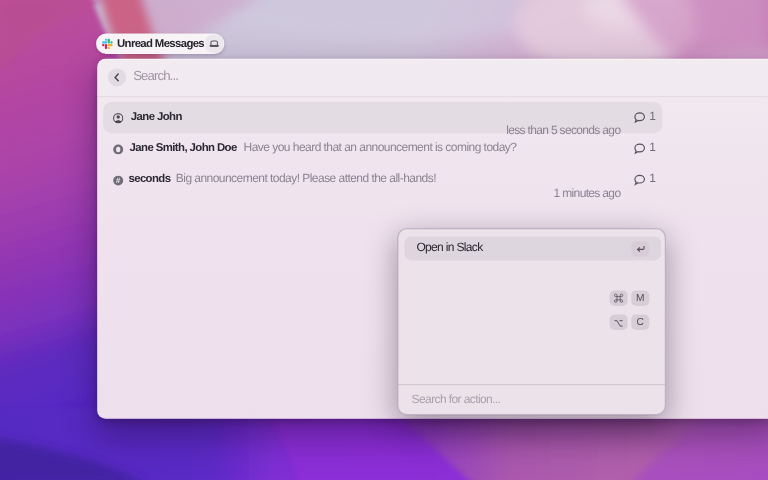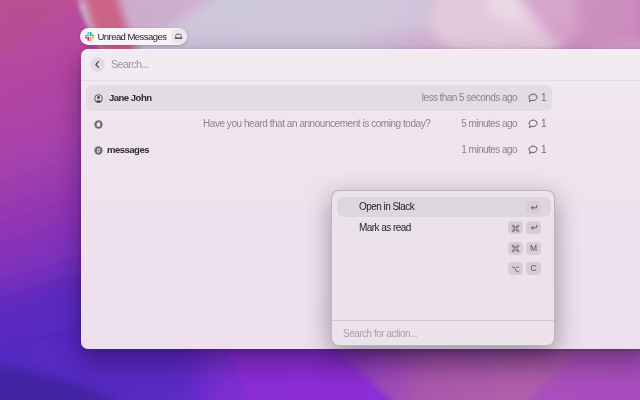--- a/index.html
+++ b/index.html
@@ -1,35 +1,35 @@
 <!DOCTYPE html>
 <html><head><meta charset="utf-8"><style>
 html,body{margin:0;padding:0;width:640px;height:400px;overflow:hidden;background:#c9c5da}
 body{font-family:"Liberation Sans",sans-serif;position:relative;-webkit-font-smoothing:antialiased}
 #wall{position:absolute;left:0;top:0}
 .tag{position:absolute;left:80px;top:28px;width:107px;height:17px;border-radius:9px;background:#f7f3f7;box-shadow:0 1px 3px rgba(50,20,60,.25);z-index:5}
 .tag .slk{position:absolute;left:4.5px;top:4px}
-.tag .txt{position:absolute;left:17.5px;top:0;height:19px;line-height:17px;font-size:9.5px;font-weight:400;letter-spacing:-0.55px;color:#26242c}
+.tag .txt{position:absolute;left:17.5px;top:0;height:19px;line-height:17px;font-size:9.5px;font-weight:700;letter-spacing:-0.55px;color:#26242c}
 .tag .key{position:absolute;right:1px;top:1px;width:15px;height:15px;border-radius:5.5px;background:#ebe7ed}
 .win{position:absolute;left:81px;top:49px;width:571px;height:300px;border-radius:7px;background:linear-gradient(180deg,#f2ecf1 0%,#f0e6ef 20%,#efe1ed 55%,#eedfec 100%);box-shadow:0 1px 0 rgba(255,255,255,.35) inset,0 2px 5px rgba(30,10,45,.25),0 14px 28px rgba(30,8,52,.42);z-index:2}
 .back{position:absolute;left:9px;top:8px;width:15px;height:15px;border-radius:50%;background:#e2dbe3}
 .search{position:absolute;left:30px;top:9px;font-size:11px;color:#9e95a4;letter-spacing:-0.75px}
 .rows{position:absolute;left:0;top:36px;width:477px}
 .row{position:absolute;left:5px;width:466px;height:26px}
 .hl{background:#e3dce3;border-radius:7px}
 .ric{position:absolute;left:8px;top:8.5px}
 .rt{position:absolute;top:0;height:26px;line-height:26px;font-size:9.5px;font-weight:700;letter-spacing:-0.5px;color:#2b2933;white-space:nowrap}
 .rm{position:absolute;top:0;height:26px;line-height:26px;font-size:10px;color:#8b8393;letter-spacing:-0.45px;white-space:nowrap}
-.rtime{position:absolute;right:35px;top:0;height:26px;line-height:26px;font-size:10px;color:#8b8393;letter-spacing:-0.55px;text-align:center}
+.rtime{position:absolute;right:35px;top:12px;height:26px;line-height:26px;font-size:10px;color:#8b8393;letter-spacing:-0.55px;text-align:center}
 .bub{position:absolute;right:14px;top:8px}
 .bn{position:absolute;right:3px;top:0;height:26px;line-height:26px;font-size:10px;color:#746d7e;width:8px}
 .panel{position:absolute;left:331px;top:190px;width:224px;height:156px;border-radius:8px;background:#ece3ea;border:0.5px solid rgba(125,105,135,.4);box-shadow:0 8px 26px rgba(25,8,40,.38);z-index:4;box-sizing:border-box}
 .arow{position:absolute;left:5px;width:214px;height:20px}
 .ahl{background:#ded6de;border-radius:6px}
-.at{position:absolute;left:22px;top:0;height:33px;line-height:20px;font-size:10px;color:#26242c;letter-spacing:-0.55px;white-space:nowrap}
+.at{position:absolute;left:10px;top:0;height:33px;line-height:20px;font-size:10px;color:#26242c;letter-spacing:-0.55px;white-space:nowrap}
 .kc{position:absolute;width:15px;height:13px;border-radius:4px;background:#d8cdd7;top:3.5px}
 .kc.c2{right:10px}
 .kc.c1{right:28px}
 .kc span{display:block;text-align:center;font-size:8.5px;line-height:13px;color:#55505c;font-weight:400}
 .kc svg{display:block;margin:2.5px auto 0}
 .sep{position:absolute;left:0;right:0;top:128.5px;height:1px;background:rgba(120,95,125,.22)}
 .sfa{position:absolute;left:11px;top:137px;font-size:10px;color:#a89fad;letter-spacing:-0.5px}
 </style></head>
 <body>
 <svg id="wall" width="640" height="400" viewBox="0 0 640 400">
@@ -117,33 +117,34 @@
    <svg class="bub" width="10" height="10" viewBox="0 0 10 10">
           <path d="M5.1 1.1 C7.3 1.1 9 2.5 9 4.3 C9 6.1 7.3 7.5 5.1 7.5 C4.6 7.5 4.1 7.4 3.7 7.3 L1.5 8.6 L2.1 6.7 C1.4 6.1 1.1 5.2 1.1 4.3 C1.1 2.5 2.9 1.1 5.1 1.1 Z" fill="none" stroke="#57525e" stroke-width="1"></path>
         </svg>
    <div class="bn">1</div>
   </div>
   <div class="row" style="top:26px">
    <svg class="ric" width="9" height="9" viewBox="0 0 10 10">
           <circle cx="5" cy="5" r="4.6" fill="#6f6b76"></circle>
           <rect x="3.1" y="2.55" width="3.8" height="5" rx="1.7" fill="#eee6ed"></rect>
         </svg>
+   <div class="rt" style="left:22px">Jane Smith, John Doe</div>
    <div class="rm" style="left:117px">Have you heard that an announcement is coming today?</div>
-   <div class="rtime">5 minutes ago</div>
    <svg class="bub" width="10" height="10" viewBox="0 0 10 10">
           <path d="M5.1 1.1 C7.3 1.1 9 2.5 9 4.3 C9 6.1 7.3 7.5 5.1 7.5 C4.6 7.5 4.1 7.4 3.7 7.3 L1.5 8.6 L2.1 6.7 C1.4 6.1 1.1 5.2 1.1 4.3 C1.1 2.5 2.9 1.1 5.1 1.1 Z" fill="none" stroke="#57525e" stroke-width="1"></path>
         </svg>
    <div class="bn">1</div>
   </div>
   <div class="row" style="top:52px">
    <svg class="ric" width="9" height="9" viewBox="0 0 10 10">
           <circle cx="5" cy="5" r="4.6" fill="#716d78"></circle>
           <text x="5" y="7.4" font-size="7" font-weight="bold" fill="#efe9ef" text-anchor="middle" font-family="Liberation Sans">#</text>
         </svg>
-   <div class="rt" style="left:21px">messages</div>
+   <div class="rt" style="left:21px">seconds</div>
+   <div class="rm" style="left:60.5px">Big announcement today! Please attend the all-hands!</div>
    <div class="rtime">1 minutes ago</div>
    <svg class="bub" width="10" height="10" viewBox="0 0 10 10">
           <path d="M5.1 1.1 C7.3 1.1 9 2.5 9 4.3 C9 6.1 7.3 7.5 5.1 7.5 C4.6 7.5 4.1 7.4 3.7 7.3 L1.5 8.6 L2.1 6.7 C1.4 6.1 1.1 5.2 1.1 4.3 C1.1 2.5 2.9 1.1 5.1 1.1 Z" fill="none" stroke="#57525e" stroke-width="1"></path>
         </svg>
    <div class="bn">1</div>
   </div>
  </div>
 </div>
 
 <div class="tag">
@@ -163,33 +164,20 @@
 
 <div class="panel">
  <div class="arow ahl" style="top:6px">
   <div class="at">Open in Slack</div>
   <div class="kc c2">
         <svg width="8" height="7" viewBox="0 0 9 8" style="display:block;margin:3px auto 0">
           <path d="M7.6 1.2 V3.4 a1 1 0 0 1 -1 1 H1.8 M3.6 2.4 1.4 4.4 3.6 6.4" fill="none" stroke="#55505c" stroke-width="1.05"></path>
         </svg>
       </div>
  </div>
- <div class="arow" style="top:26.5px">
-  <div class="at">Mark as read</div>
-  <div class="kc c1">
-        <svg width="9" height="9" viewBox="0 0 12 12">
-          <path d="M4.2 4.2 H7.8 V7.8 H4.2 Z M4.2 4.2 V2.8 A1.4 1.4 0 1 0 2.8 4.2 H4.2 M7.8 4.2 H9.2 A1.4 1.4 0 1 0 7.8 2.8 V4.2 M7.8 7.8 V9.2 A1.4 1.4 0 1 0 9.2 7.8 H7.8 M4.2 7.8 H2.8 A1.4 1.4 0 1 0 4.2 9.2 V7.8" fill="none" stroke="#55505c" stroke-width=".9"></path>
-        </svg>
-      </div>
-  <div class="kc c2">
-        <svg width="8" height="7" viewBox="0 0 9 8" style="display:block;margin:3px auto 0">
-          <path d="M7.6 1.2 V3.4 a1 1 0 0 1 -1 1 H1.8 M3.6 2.4 1.4 4.4 3.6 6.4" fill="none" stroke="#55505c" stroke-width="1.05"></path>
-        </svg>
-      </div>
- </div>
  <div class="arow" style="top:47px">
   <div class="kc c1">
         <svg width="9" height="9" viewBox="0 0 12 12">
           <path d="M4.2 4.2 H7.8 V7.8 H4.2 Z M4.2 4.2 V2.8 A1.4 1.4 0 1 0 2.8 4.2 H4.2 M7.8 4.2 H9.2 A1.4 1.4 0 1 0 7.8 2.8 V4.2 M7.8 7.8 V9.2 A1.4 1.4 0 1 0 9.2 7.8 H7.8 M4.2 7.8 H2.8 A1.4 1.4 0 1 0 4.2 9.2 V7.8" fill="none" stroke="#55505c" stroke-width=".9"></path>
         </svg>
       </div>
   <div class="kc c2">
         <span>M</span>
       </div>
  </div>

